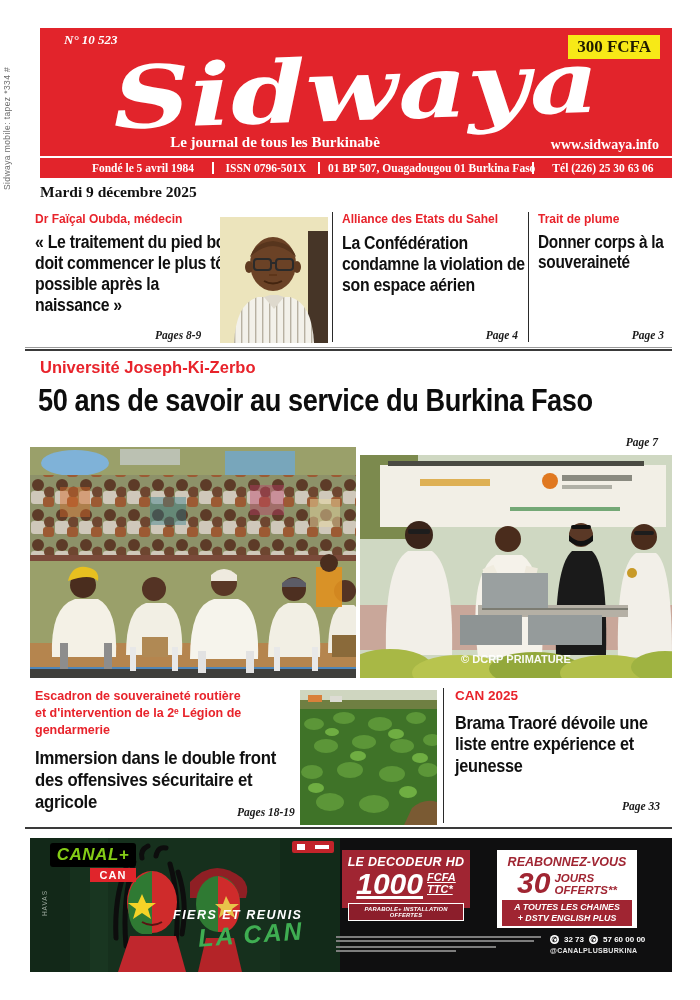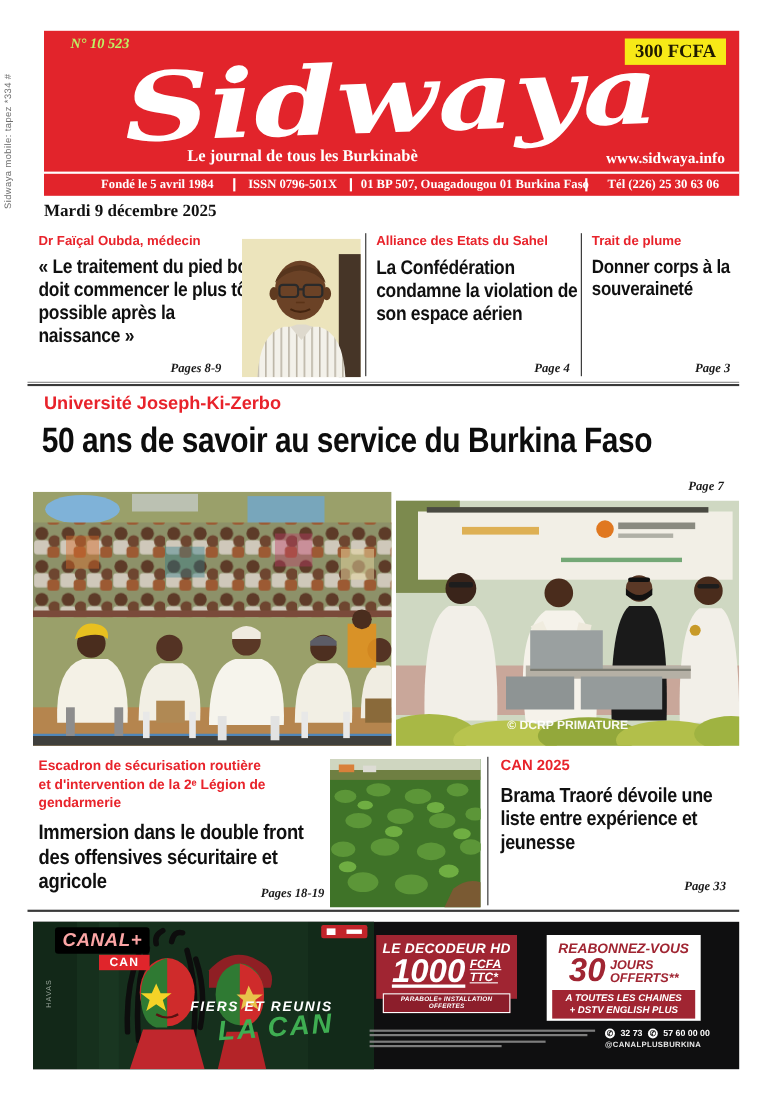--- a/index.html
+++ b/index.html
@@ -2,21 +2,21 @@
 <html><head>
 <meta charset="utf-8">
 <style>
   html,body{margin:0;padding:0;background:#ffffff;}
   #page{position:relative;width:700px;height:1000px;background:#fff;overflow:hidden;
         font-family:"Liberation Sans",sans-serif;}
   .abs{position:absolute;}
 
   
   #banner{position:absolute;left:40px;top:28px;width:632px;height:150px;background:#e2242b;}
-  #issue{position:absolute;left:24px;top:4px;color:#bef264;font-style:italic;font-weight:bold;
+  #issue{position:absolute;left:24px;top:4px;color:#ffffff;font-style:italic;font-weight:bold;
          font-size:13px;font-family:"Liberation Serif",serif;}
   #price{position:absolute;right:12px;top:7px;background:#f7e917;color:#201b00;
          font-weight:bold;font-size:17px;padding:2px 9px;font-family:"Liberation Serif",serif;}
   #logo-svg{position:absolute;left:56px;top:6px;}
   #tagline{position:absolute;left:0;bottom:27px;width:470px;text-align:center;color:#fff;
            font-weight:bold;font-size:15px;font-family:"Liberation Serif",serif;}
   #website{position:absolute;right:13px;bottom:25px;color:#fff;font-weight:bold;font-size:14px;
            font-family:"Liberation Serif",serif;margin-left:15px;}
   #infostrip{position:absolute;left:0;bottom:0;width:100%;height:22px;border-top:2px solid #fff;
              display:flex;align-items:center;color:#fff;font-weight:bold;font-size:11.5px;
@@ -52,21 +52,21 @@
   #photo-left{position:absolute;left:30px;top:447px;width:326px;height:231px;}
   #photo-right{position:absolute;left:360px;top:455px;width:312px;height:223px;}
 
   
   #lowstories{position:absolute;left:30px;top:688px;width:642px;height:138px;}
 
   
   #ad{position:absolute;left:30px;top:838px;width:642px;height:134px;background:#0f0f10;}
   #ad-green{position:absolute;left:0;top:0;width:310px;height:134px;overflow:hidden;background:#16301d;}
   #canal-logo{position:absolute;left:20px;top:5px;width:86px;}
-  #canal-logo .black{background:#000;color:#fca5a5;font-weight:bold;font-style:italic;
+  #canal-logo .black{background:#000;color:#84cc16;font-weight:bold;font-style:italic;
       font-size:17px;text-align:center;padding:2px 0;border-radius:3px;letter-spacing:.5px;}
   #canal-logo .red{background:#e0252b;color:#fff;font-weight:bold;font-size:11px;text-align:center;
       width:46px;margin-left:40px;padding:1px 0;margin-top:1px;letter-spacing:1px;}
   #havas{position:absolute;left:11px;top:52px;color:#9aa79c;font-size:6.5px;letter-spacing:1px;
          writing-mode:vertical-rl;transform:rotate(180deg);}
   #ad-badge{position:absolute;right:6px;top:3px;width:42px;height:12px;background:#c2242a;
             border-radius:2px;display:flex;align-items:center;justify-content:space-around;}
   #ad-badge .b1,#ad-badge .b2{background:#fff;}
   #ad-badge .b1{width:8px;height:6px;}
   #ad-badge .b2{width:14px;height:4px;}
@@ -276,21 +276,21 @@
       <ellipse cx="175" cy="214" rx="46" ry="17" fill="#93a83b"></ellipse>
       <ellipse cx="248" cy="218" rx="48" ry="18" fill="#b2bf4a"></ellipse>
       <ellipse cx="305" cy="212" rx="34" ry="16" fill="#9fb341"></ellipse>
     </g>
     <text x="156" y="208" text-anchor="middle" font-family="Liberation Sans,sans-serif" font-size="11" font-weight="bold" fill="#ffffff" opacity=".95">© DCRP PRIMATURE</text>
   </svg>
 
   <div id="lowstories">
     <div class="abs" style="left:5px;top:0;width:280px;height:138px;">
       <div class="kicker" style="font-size:12.5px;line-height:1.35;">
-        <div>Escadron de sécurisation routière</div>
+        <div>Escadron de souveraineté routière</div>
         <div>et d'intervention de la 2ᵉ Légion de gendarmerie</div>
       </div>
       <div class="headline" style="width:302px;font-size:19px;margin-top:8px;">Immersion dans le double front des offensives sécuritaire et agricole</div>
       <div class="pagelabel abs" style="left:202px;top:118px;">Pages 18-19</div>
     </div>
 
     <svg class="abs" style="left:270px;top:2px;" width="137" height="135" viewBox="0 0 137 135">
       <rect width="137" height="135" fill="#3f7328"></rect>
       <rect x="0" y="0" width="137" height="16" fill="#cfd6c0"></rect>
       <rect x="0" y="10" width="137" height="9" fill="#6f7f42"></rect>

